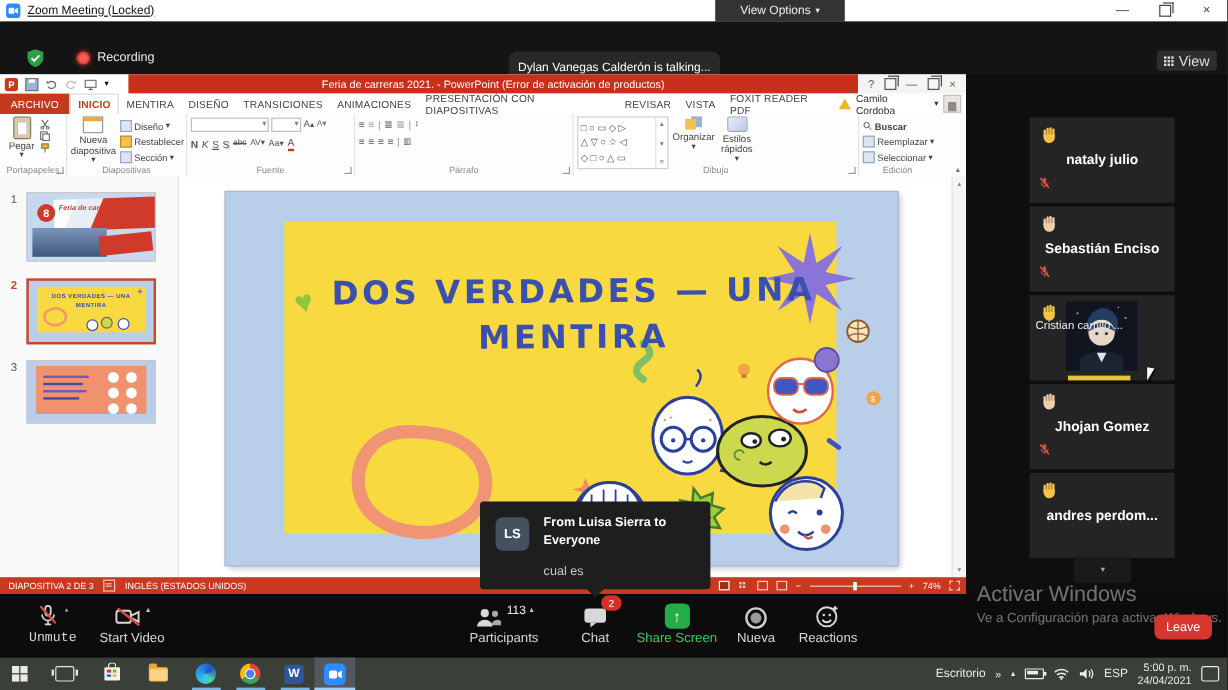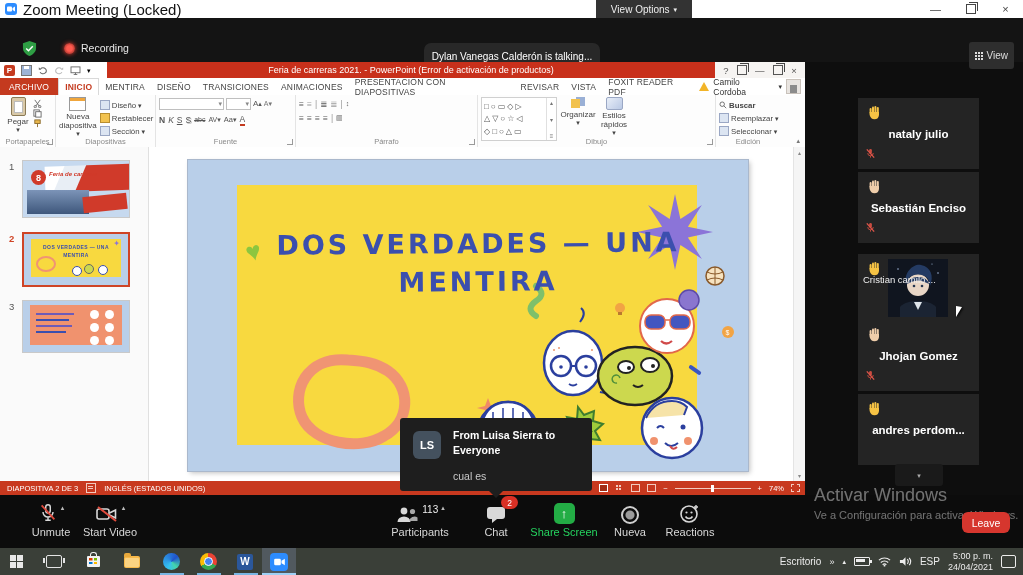--- a/index.html
+++ b/index.html
@@ -2,40 +2,40 @@
 <html><head>
 <meta charset="utf-8">
 <style>
   html,body{margin:0;padding:0;background:#000;}
   #app{position:relative;width:1023px;height:575px;overflow:hidden;background:#0e0e0e;
        font-family:"Liberation Sans",sans-serif;-webkit-font-smoothing:antialiased;}
 
   
   #zoom-titlebar{position:absolute;left:0;top:0;width:1023px;height:18px;background:#fff;display:flex;align-items:center;}
   .zt-appicon{width:12px;height:12px;margin:0 6px 0 5px;background:#2d8cff;border-radius:3px;display:flex;align-items:center;justify-content:center;}
-  .zt-title{font-size:15px;color:#111;}
+  .zt-title{font-size:10px;color:#111;text-decoration:underline;}
   .zt-banner{position:absolute;left:332px;top:0;width:254px;height:18px;background:#27b04b;color:#0d4d26;
              font-size:10px;font-weight:bold;display:flex;align-items:center;justify-content:center;}
-  .zt-viewopts{position:absolute;left:596px;top:0;width:96px;height:18px;background:#333;color:#eee;font-size:10px;
+  .zt-viewopts{position:absolute;left:596px;top:0;width:108px;height:18px;background:#333;color:#eee;font-size:10px;
              display:flex;align-items:center;justify-content:center;gap:4px;}
   .zt-controls{position:absolute;right:0;top:0;height:18px;display:flex;}
   .zt-btn{width:35px;height:18px;display:flex;align-items:center;justify-content:center;color:#444;font-size:11px;}
   .restore-glyph{width:8px;height:8px;border:1px solid #444;position:relative;}
   .restore-glyph:before{content:"";position:absolute;left:2px;top:-3px;width:8px;height:8px;border:1px solid #444;border-bottom:none;border-left:none;}
   .caret{font-size:7px;line-height:1;}
 
   
   #meeting-header{position:absolute;left:0;top:18px;width:1023px;height:44px;background:#141414;}
   .mh-shield{position:absolute;left:22px;top:23px;}
   .mh-rec{position:absolute;left:64px;top:24px;display:flex;align-items:center;gap:6px;color:#e8e8e8;font-size:10.5px;}
   .rec-dot{width:11px;height:11px;border-radius:50%;background:radial-gradient(circle,#ff5a4e 35%,#7a1f1a 100%);box-shadow:0 0 4px #e5392e;}
   .mh-toast{position:absolute;left:424px;top:25px;width:176px;height:27px;background:#282828;border-radius:7px;
             color:#fff;font-size:10px;display:flex;align-items:center;justify-content:center;}
-  .mh-view{position:absolute;right:9px;top:24px;height:27px;padding:0 6px;background:#2e2e2e;border-radius:3px;
-           display:flex;align-items:center;gap:4px;color:#ddd;font-size:10px;}
+  .mh-view{position:absolute;right:9px;top:24px;height:17px;padding:0 6px;background:#2e2e2e;border-radius:3px;
+           display:flex;align-items:center;gap:4px;color:#ddd;font-size:12px;}
   .grid-ico{width:8px;height:8px;background:
       linear-gradient(#ddd,#ddd) 0 0/2px 2px no-repeat, linear-gradient(#ddd,#ddd) 3px 0/2px 2px no-repeat, linear-gradient(#ddd,#ddd) 6px 0/2px 2px no-repeat,
       linear-gradient(#ddd,#ddd) 0 3px/2px 2px no-repeat, linear-gradient(#ddd,#ddd) 3px 3px/2px 2px no-repeat, linear-gradient(#ddd,#ddd) 6px 3px/2px 2px no-repeat,
       linear-gradient(#ddd,#ddd) 0 6px/2px 2px no-repeat, linear-gradient(#ddd,#ddd) 3px 6px/2px 2px no-repeat, linear-gradient(#ddd,#ddd) 6px 6px/2px 2px no-repeat;}
 
   
   #ppt{position:absolute;left:0;top:62px;width:805px;height:433px;background:#fff;font-family:"Liberation Sans",sans-serif;}
   .ppt-titlebar{position:absolute;left:0;top:0;width:805px;height:16px;display:flex;}
   .qat{width:103px;background:#fff;display:flex;align-items:center;gap:6px;padding-left:4px;}
   .ppt-logo{width:11px;height:11px;background:#c43a1f;border-radius:2px;color:#fff;font-size:8px;font-weight:bold;display:flex;align-items:center;justify-content:center;}
@@ -620,21 +620,21 @@
             <path d="M2.6 8 h9.4 v3 a4.6 4.6 0 0 1 -4.6 4.2 q-3.6 0 -4.8 -4.2 z"></path>
           </g>
         </svg></span>
     <span class="pname">Sebastián Enciso</span>
     <span class="pmic"><svg width="11" height="11" viewBox="0 0 12 12">
           <rect x="4.5" y="1" width="3" height="5.5" rx="1.5" fill="#c94c40"></rect>
           <path d="M3 5.5 a3 3 0 0 0 6 0 M6 8.5 v2" stroke="#c94c40" fill="none"></path>
           <line x1="2" y1="1.5" x2="10" y2="10.5" stroke="#e0564a" stroke-width="1.4"></line>
         </svg></span>
   </div>
-  <div class="ptile" style="top:246px;margin-top:8px;">
+  <div class="ptile" style="top:246px;">
     <span class="phand"><svg width="15" height="16" viewBox="0 0 15 16">
           <g fill="#f6c344">
             <rect x="2.6" y="4" width="2" height="6" rx="1"></rect>
             <rect x="5" y="2.5" width="2" height="7.5" rx="1"></rect>
             <rect x="7.4" y="2" width="2" height="8" rx="1"></rect>
             <rect x="9.8" y="3" width="2" height="7" rx="1"></rect>
             <path d="M2.6 8 h9.4 v3 a4.6 4.6 0 0 1 -4.6 4.2 q-3.6 0 -4.8 -4.2 z"></path>
           </g>
         </svg></span>
     <span class="pav">
@@ -687,21 +687,21 @@
   <div id="ppl-more">
       <span class="caret">▾</span>
     </div>
 
   <div id="watermark">
     <div class="w1">Activar Windows</div>
     <div class="w2">Ve a Configuración para activar Windows.</div>
   </div>
 
   <div id="controlbar">
-    <div class="cb-item" style="left:20px;width:62px;">
+    <div class="cb-item" style="left:13px;width:62px;font-family:Liberation Mono, monospace;">
       <div class="cb-icon">
         <svg width="20" height="22" viewBox="0 0 22 22">
             <rect x="8.5" y="2" width="5" height="9" rx="2.5" fill="none" stroke="#d8d8d8" stroke-width="1.6"></rect>
             <path d="M5.5 10 a5.5 5.5 0 0 0 11 0 M11 15.5 V19 M8 19h6" stroke="#d8d8d8" stroke-width="1.6" fill="none"></path>
             <line x1="4" y1="2.5" x2="18" y2="18" stroke="#e04b3d" stroke-width="2"></line>
           </svg>
         <span class="cb-chev">▴</span>
       </div>
       <div class="cb-label">Unmute</div>
     </div>

